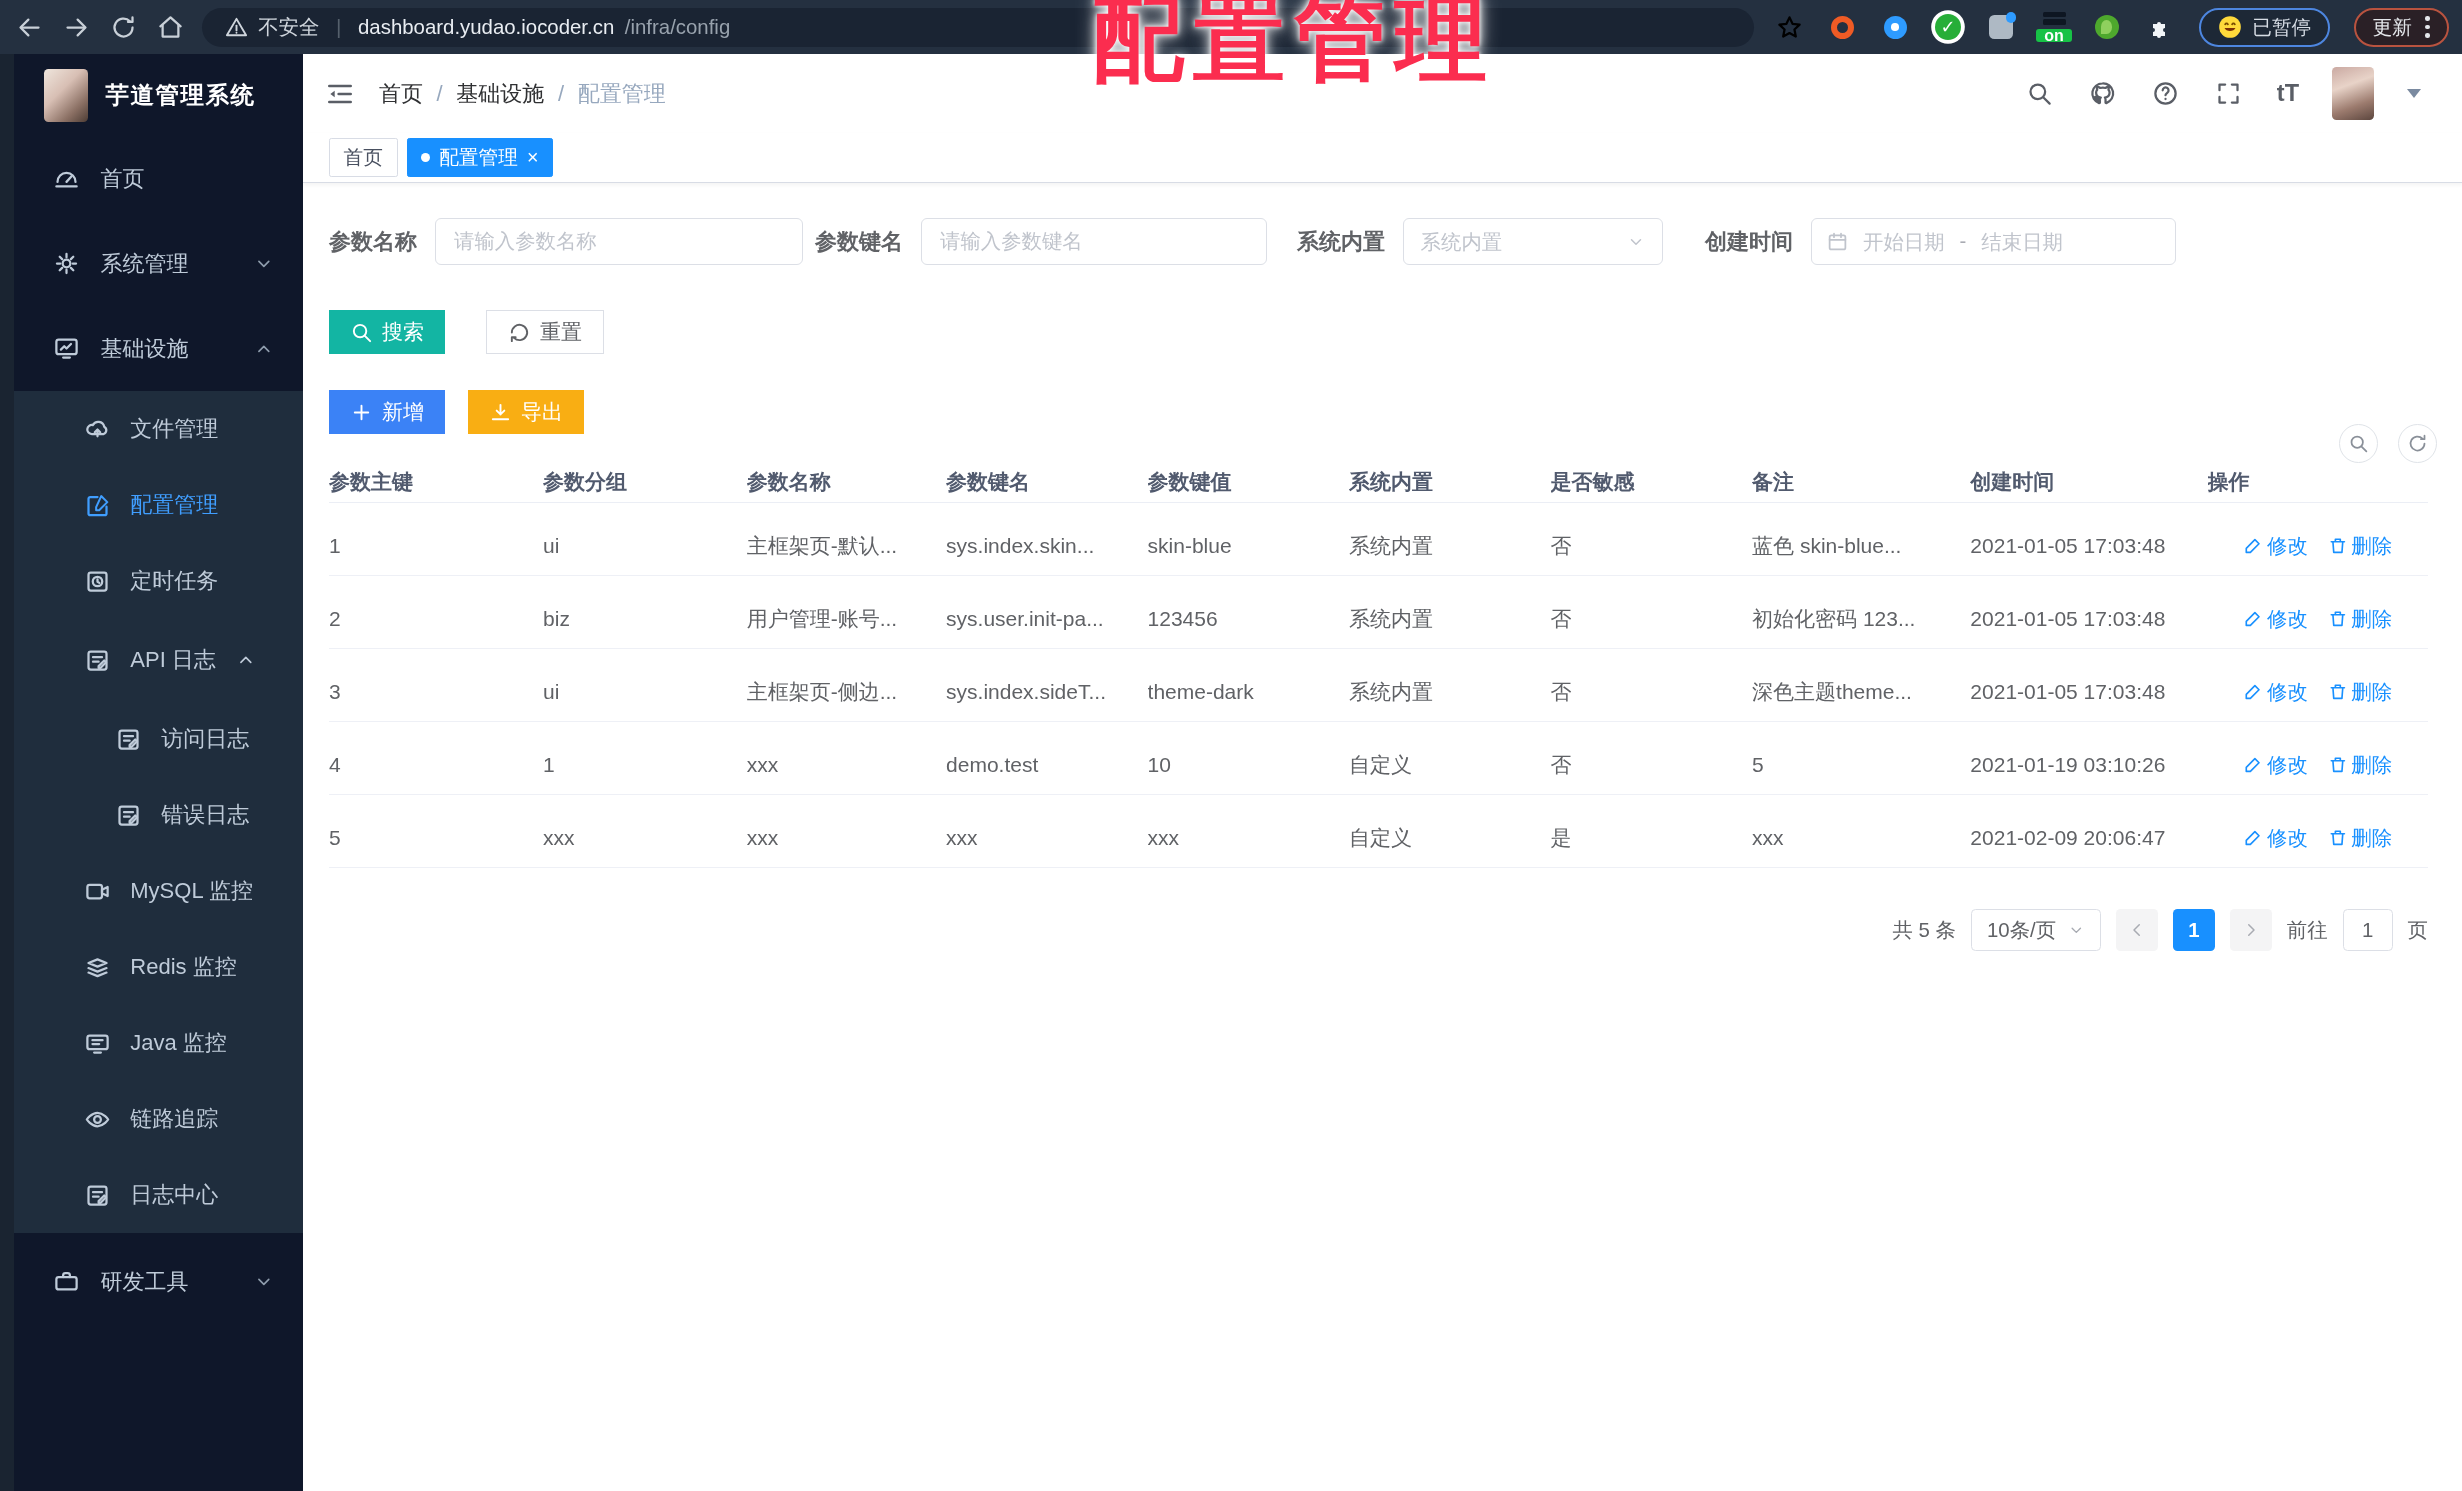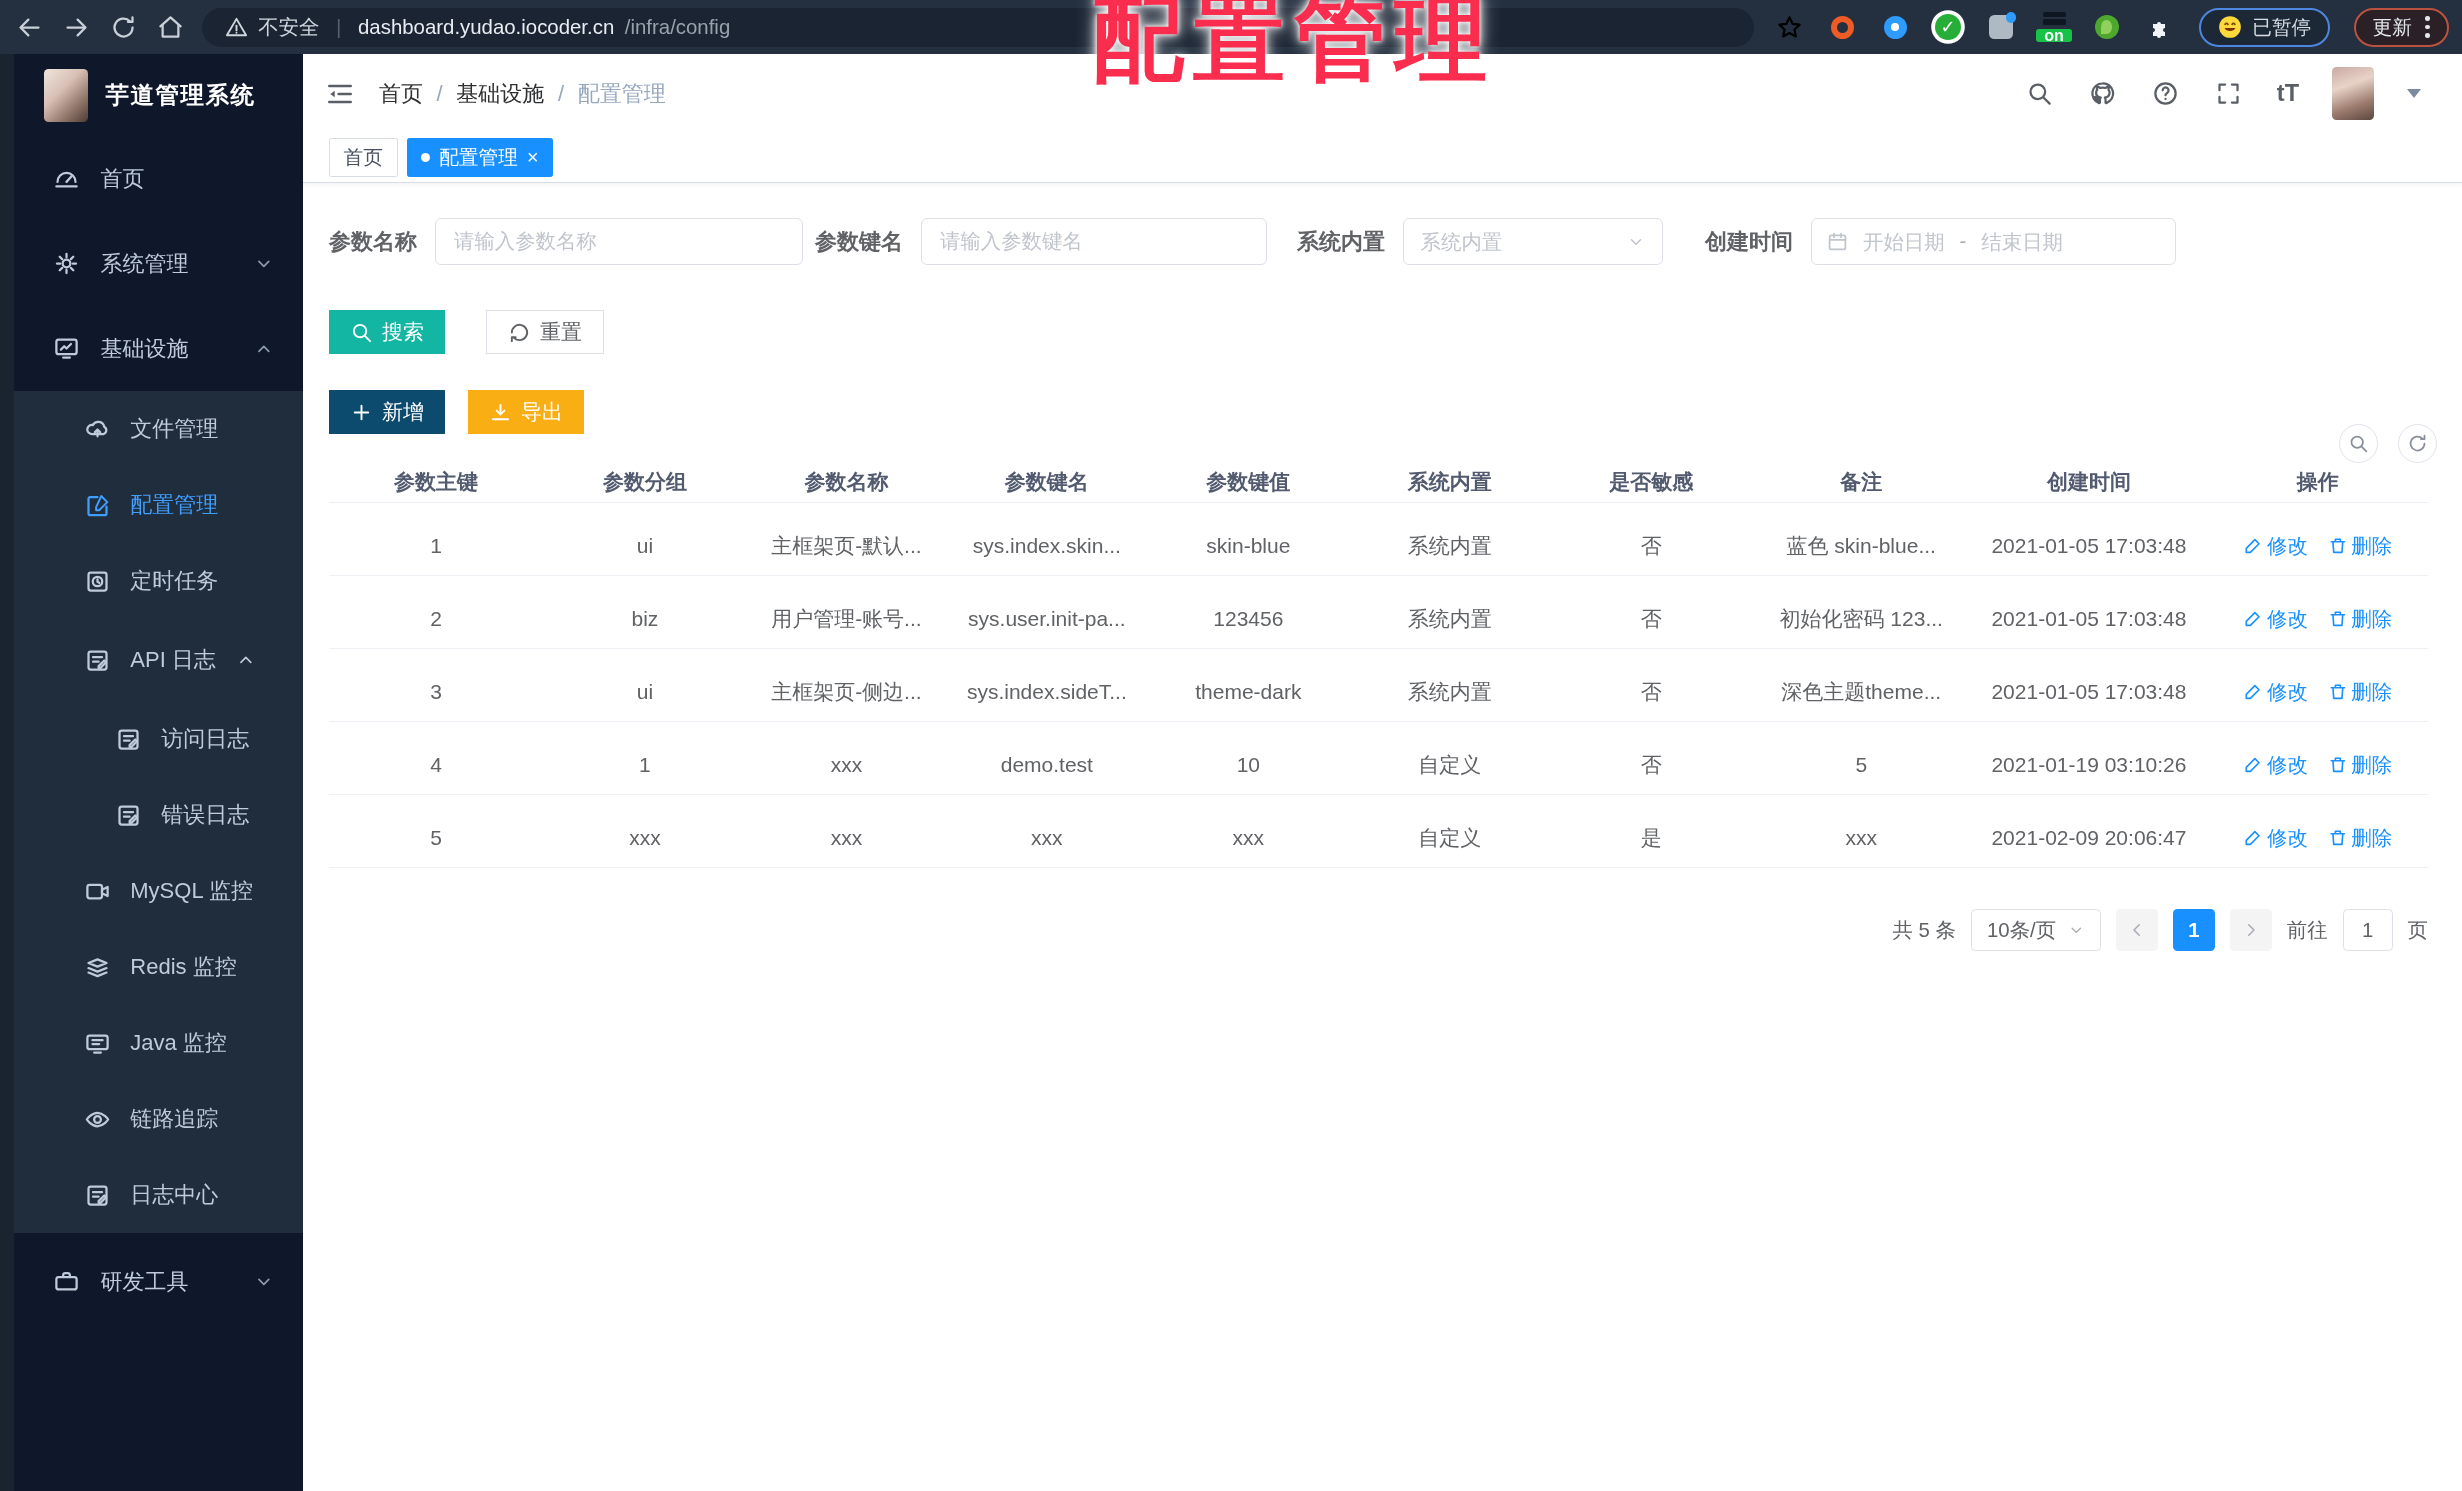--- a/index.html
+++ b/index.html
@@ -95,32 +95,32 @@
   .dater{width:365px;display:flex;align-items:center;gap:15px;padding:16px 15px;color:#c0c4cc;font-size:20.4px;}
   .dater .dsep{color:#a8abb2;}
 
   .btn-row1{margin-top:45px;display:flex;gap:21px;}
   .btn-row2{margin-top:36px;display:flex;gap:23px;}
   .btn{height:44px;border:none;border-radius:0;display:inline-flex;align-items:center;gap:9px;
     padding:0 21px;font-size:21px;cursor:pointer;font-family:inherit;}
   .btn .bic{width:23px;height:23px;}
   .btn.teal{background:#13b5a3;color:#fff;}
   .btn.plain{background:#fff;border:1.5px solid #dcdfe6;color:#606266;margin-left:20px;}
-  .btn.blue{background:#0c4a6e;color:#fff;}
+  .btn.blue{background:#3b82f6;color:#fff;}
   .btn.amber{background:#f9ae13;color:#fff;}
 
   .tools{position:absolute;top:206px;right:26.5px;display:flex;gap:19.7px;}
   .tool{width:39px;height:39px;border-radius:50%;border:1.5px solid #dfe3e8;background:#fff;color:#8a9099;
     display:flex;align-items:center;justify-content:center;cursor:pointer;}
 
   .table{margin-top:15px;}
   .tr{display:flex;align-items:center;}
   .th-row{height:54px;border-bottom:1.5px solid #ebeef5;color:#515a6e;font-weight:700;font-size:21px;}
   .td-row{height:73px;border-bottom:1.5px solid #eef0f6;color:#606266;font-size:21px;}
-  .cell{text-align:center;overflow:hidden;white-space:nowrap;margin-top:13px;}
+  .cell{overflow:hidden;white-space:nowrap;margin-top:13px;}
   .c0{width:10.2%;} .c1{width:9.7%;} .c2{width:9.5%;} .c3{width:9.6%;} .c4{width:9.6%;}
   .c5{width:9.6%;} .c6{width:9.6%;} .c7{width:10.4%;} .c8{width:11.3%;} .c9{width:10.5%;}
   .ops{display:flex;justify-content:center;gap:19.7px;}
   .link{color:#1890ff;display:inline-flex;align-items:center;gap:4px;font-size:20.4px;text-decoration:none;cursor:pointer;}
   .link .lic{width:19.7px;height:19.7px;}
 
   .pager{margin-top:41px;display:flex;align-items:center;justify-content:flex-end;gap:15px;font-size:20.4px;color:#606266;}
   .psel{width:130px;height:42px;border:1.5px solid #dcdfe6;border-radius:4.5px;display:flex;align-items:center;
     justify-content:center;gap:12px;color:#606266;cursor:pointer;}
   .psel .sv{color:#a8abb2;}

